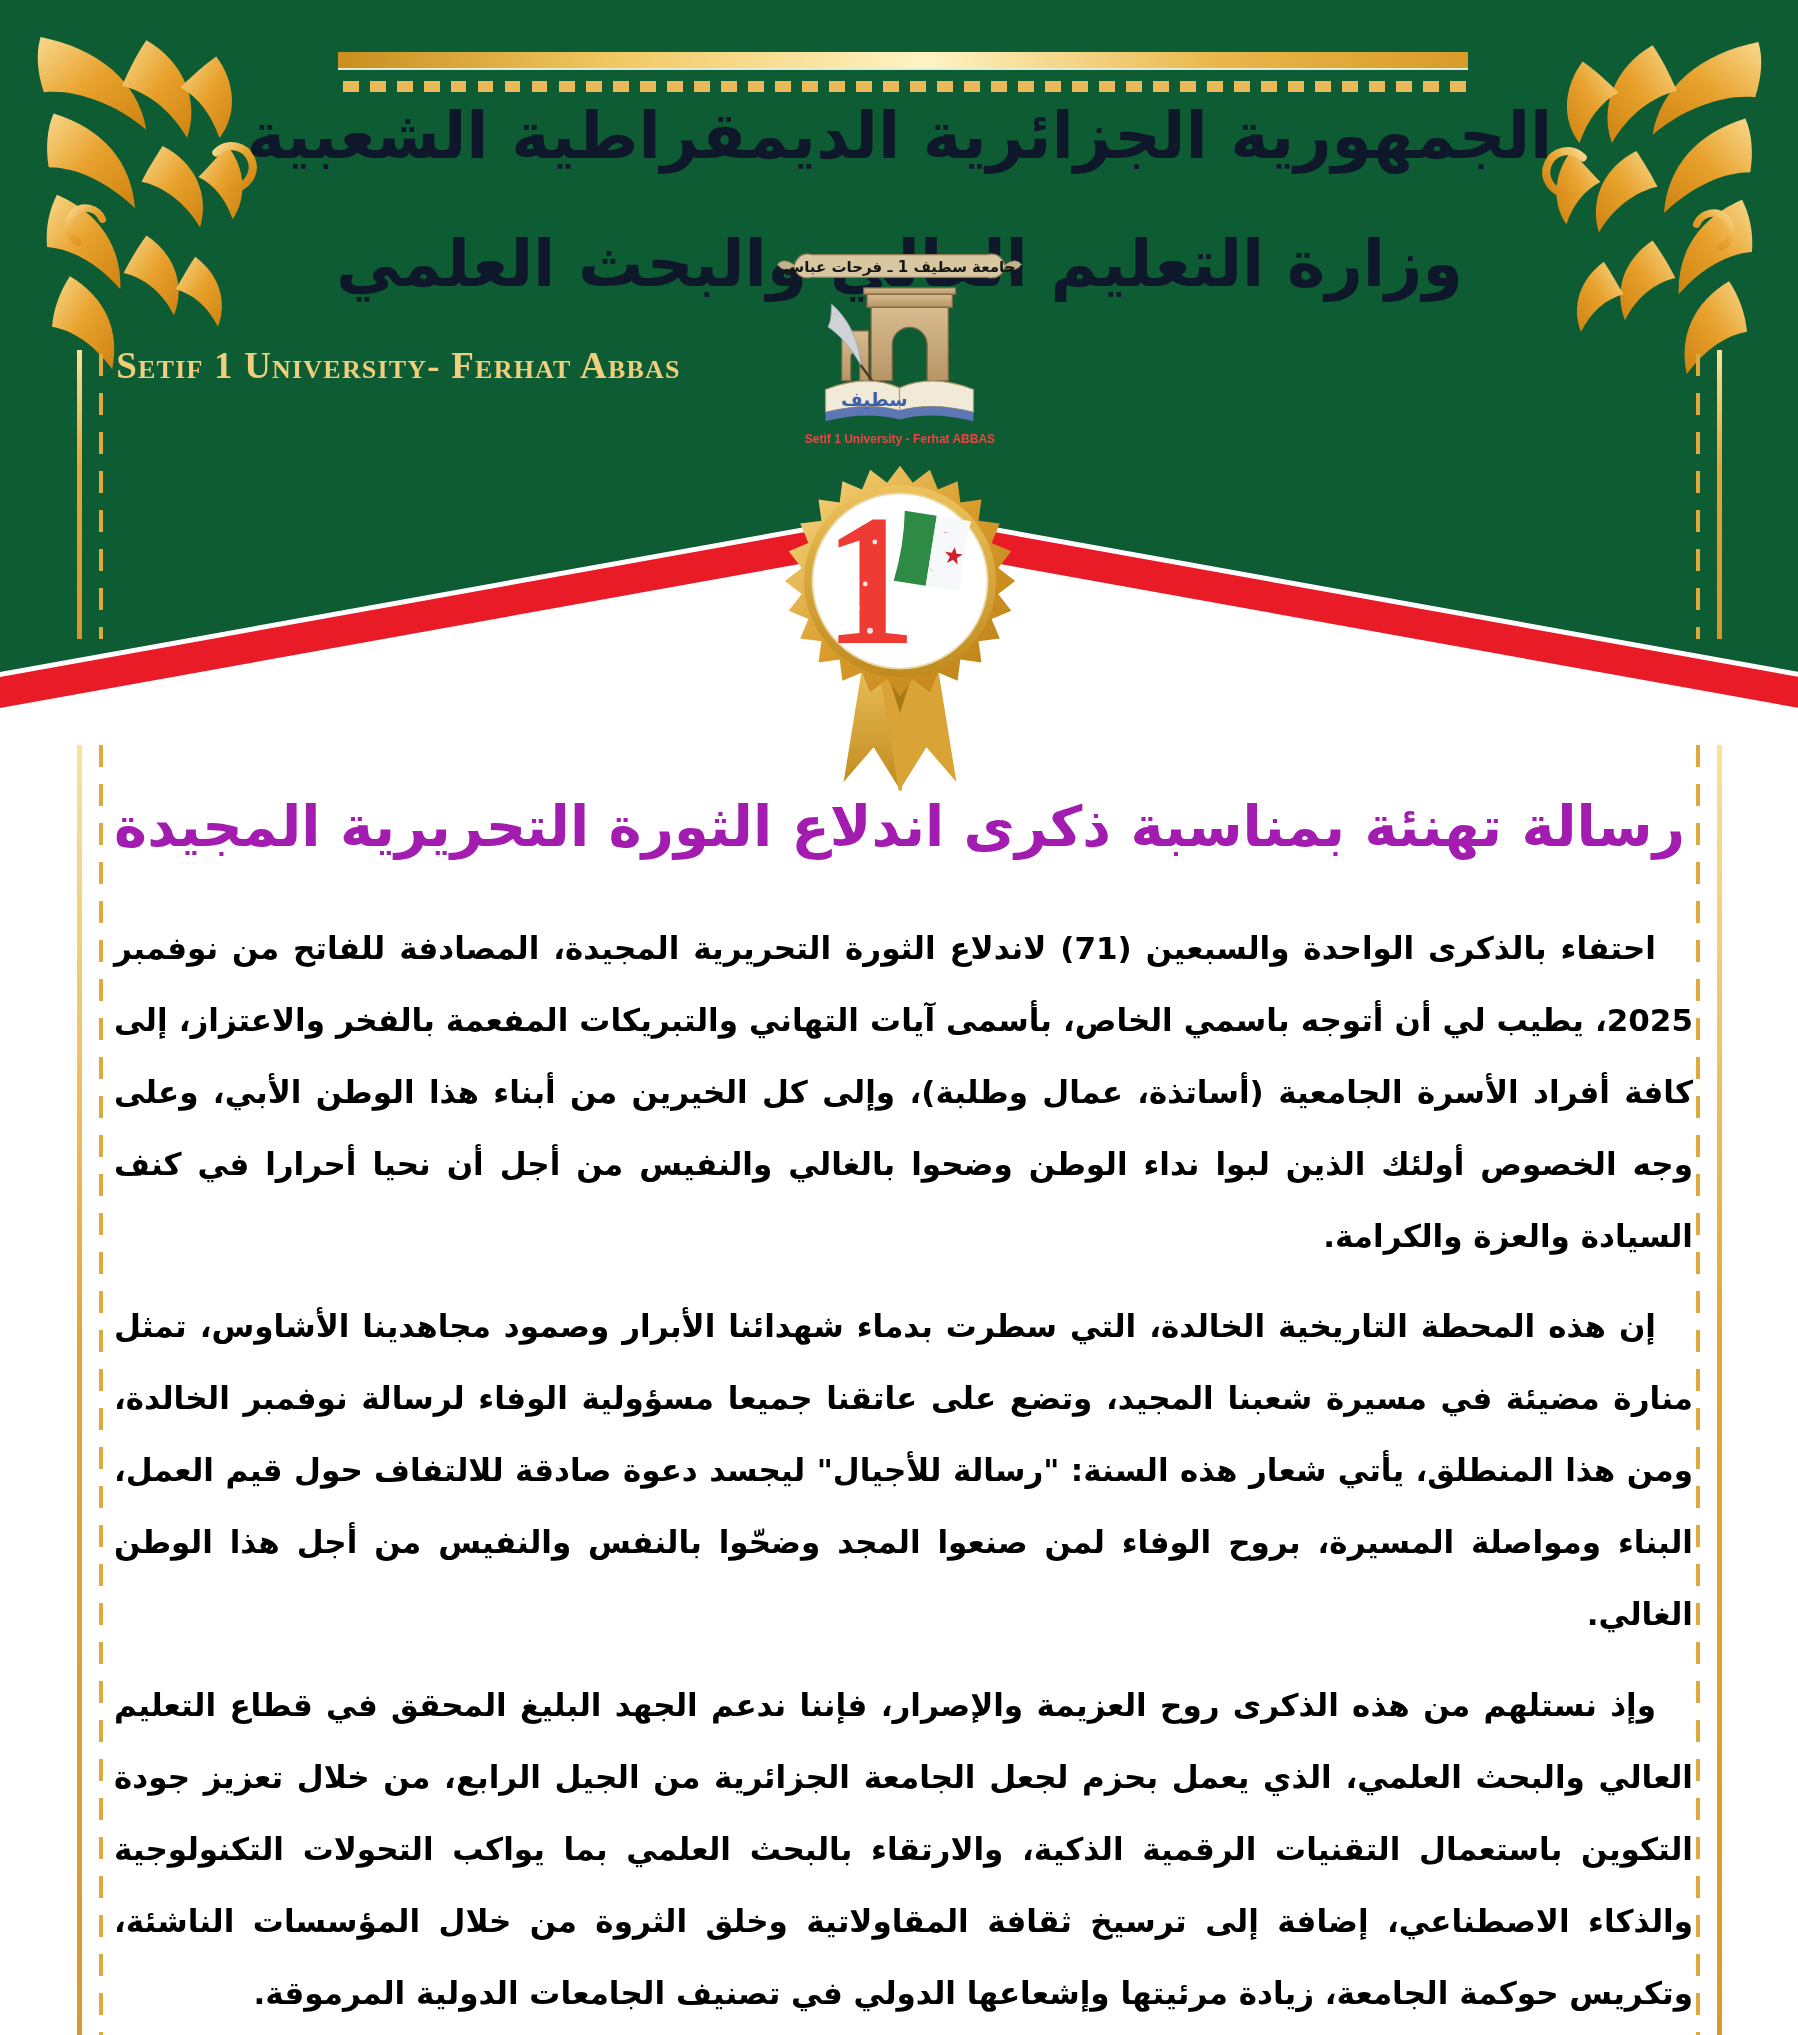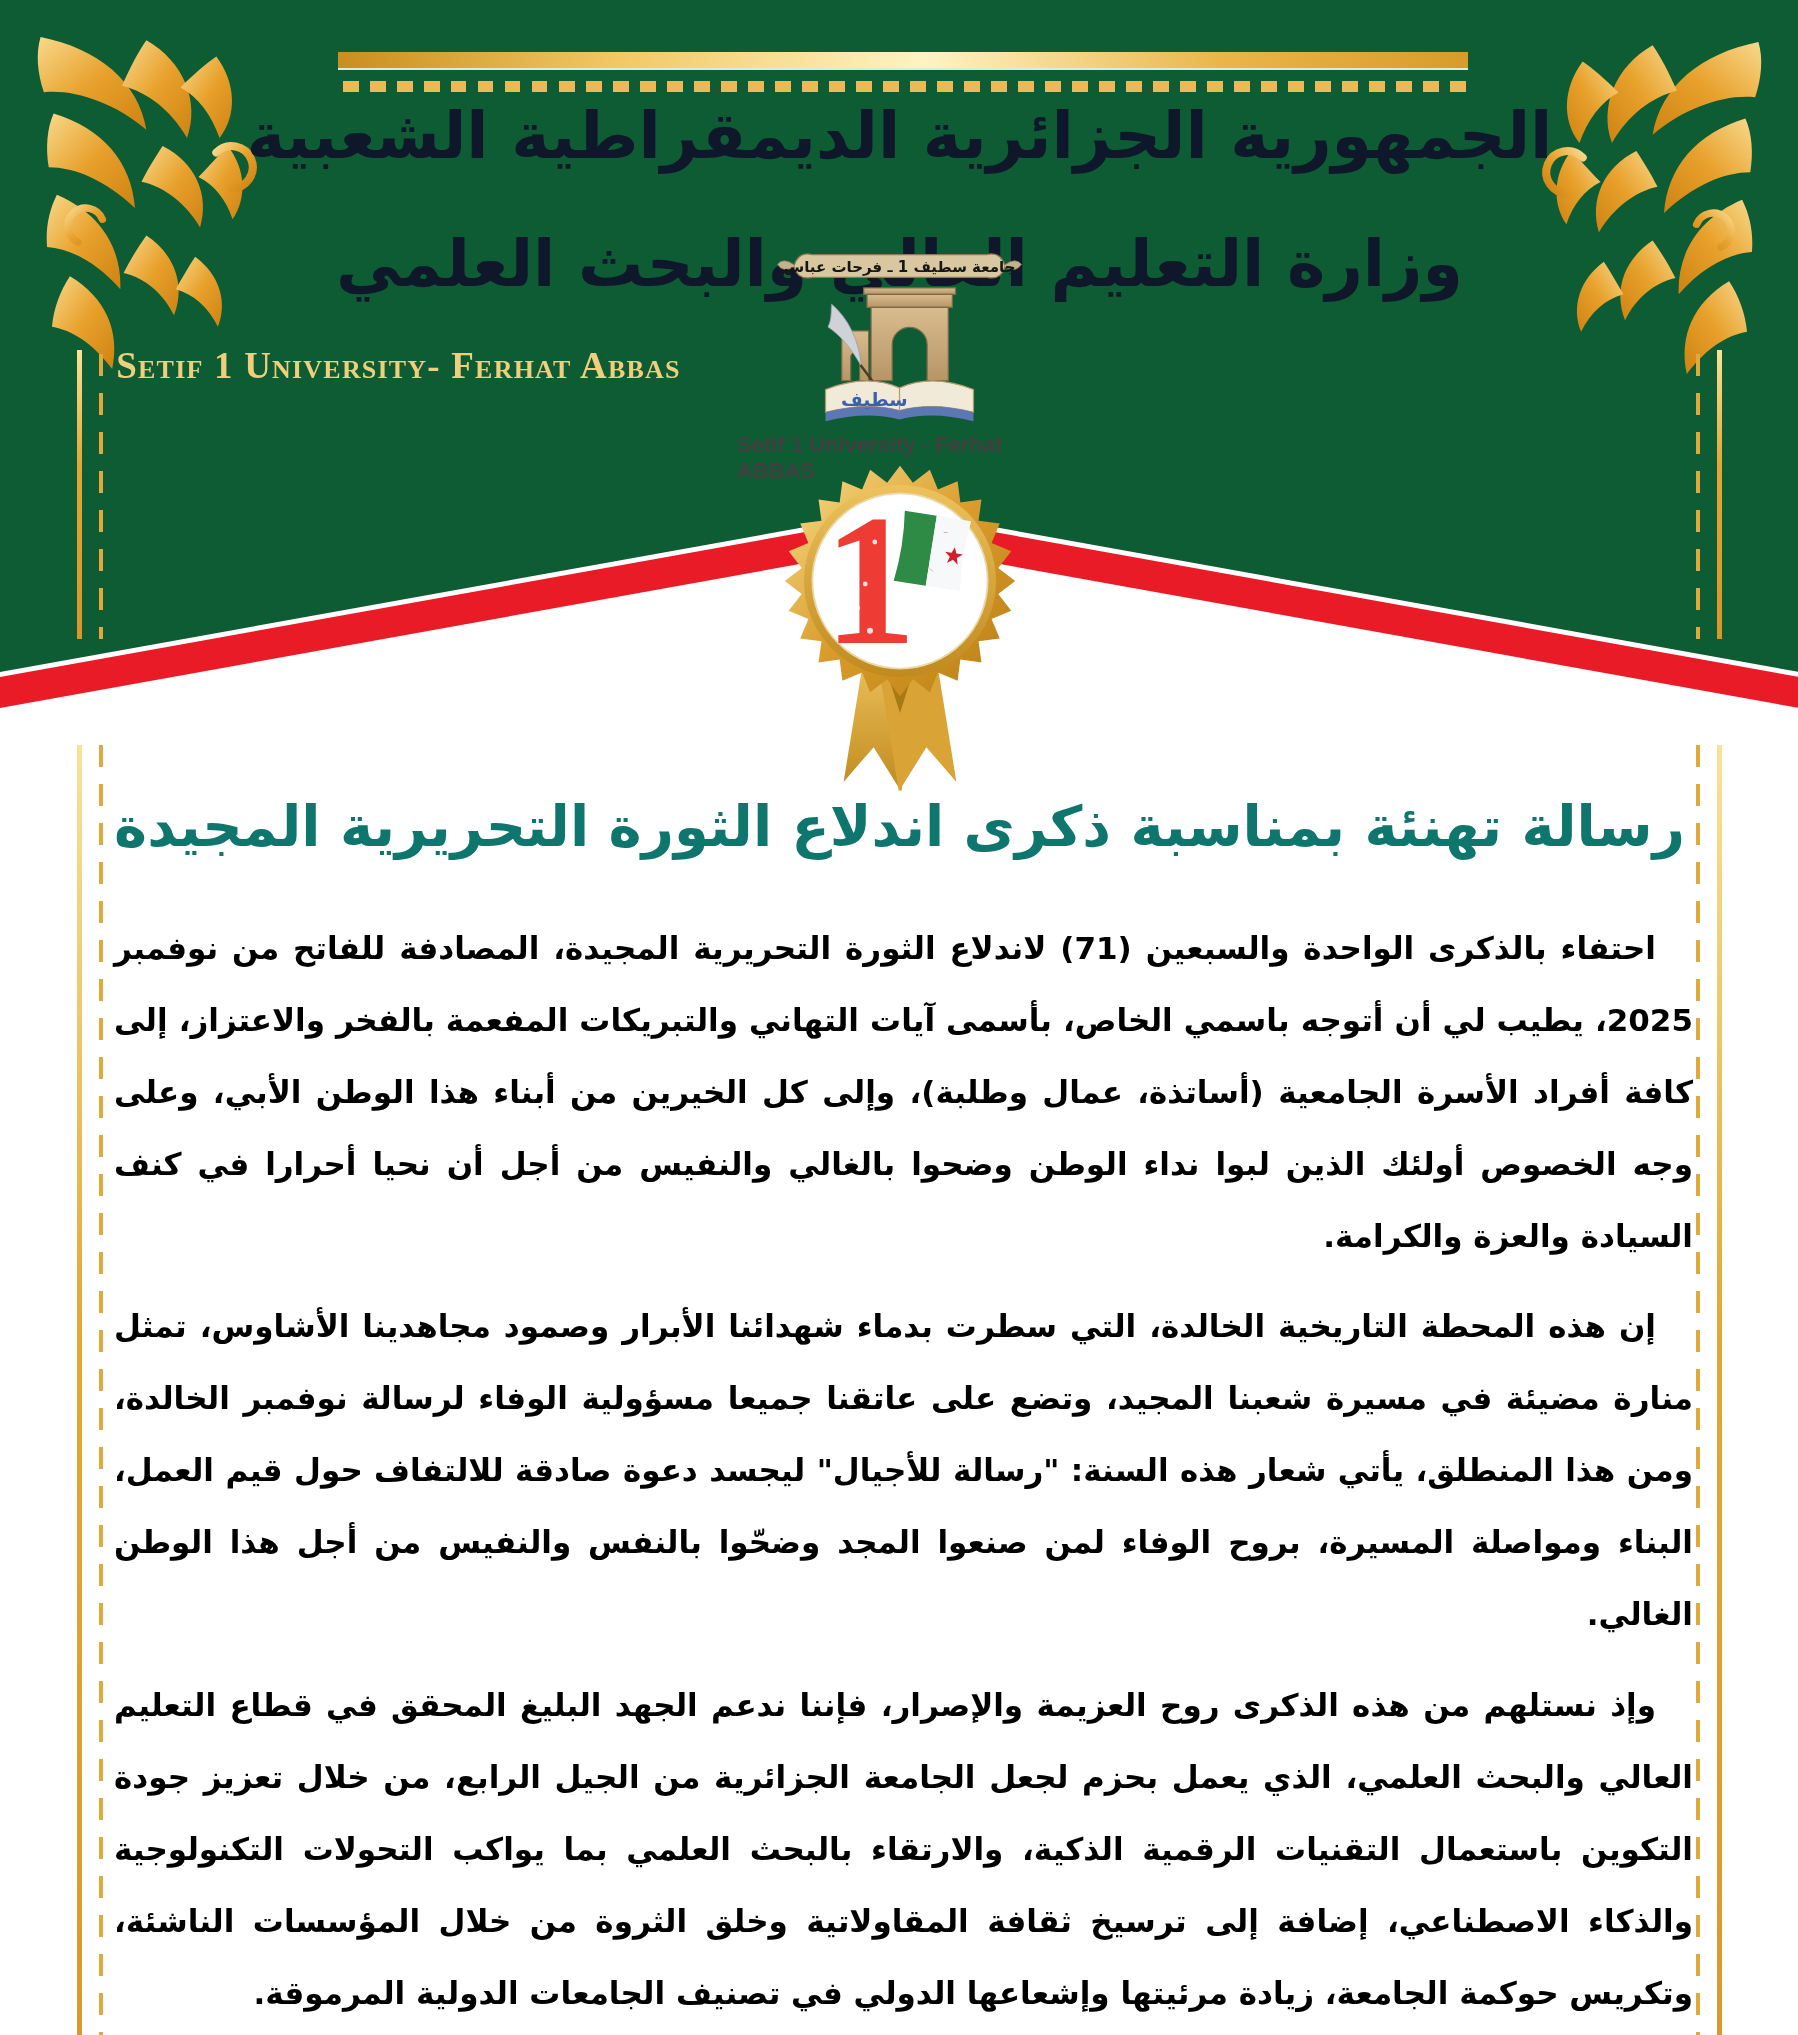--- a/index.html
+++ b/index.html
@@ -32,29 +32,29 @@
   .rep-line{top:98px;font-size:65px;}
   .min-line{top:226px;font-size:65px;}
   .uni-en{position:absolute;left:81px;top:344px;width:635px;z-index:4;text-align:center;
     font-family:"Liberation Serif",serif;font-variant:small-caps;letter-spacing:1.2px;
     font-size:37px;font-weight:bold;color:#f0cf7c;}
   .uni-ar{position:absolute;left:1054px;top:326px;width:676px;z-index:4;text-align:center;
     font-size:50px;font-weight:bold;color:#f3d07d;direction:rtl;}
 
   
   .emblem{position:absolute;left:745px;top:244px;width:309px;height:191px;z-index:4;}
-  .emblem-caption{position:absolute;left:737px;top:432px;width:326px;z-index:4;
-    font-size:22px;font-weight:bold;color:#404040;font-family:"Liberation Sans",sans-serif;}
+  .emblem-caption{position:absolute;left:737px;top:432px;width:326px;z-index:4;text-align:center;
+    font-size:12px;font-weight:bold;color:#ef4444;font-family:"Liberation Sans",sans-serif;}
 
   
   .medal{position:absolute;left:780px;top:458px;width:240px;height:342px;z-index:6;}
 
   
   .letter-title{position:absolute;left:0;top:794px;width:1799px;z-index:4;text-align:center;
-    font-size:56px;font-weight:bold;color:#0f766e;direction:rtl;white-space:nowrap;}
+    font-size:56px;font-weight:bold;color:#a21caf;direction:rtl;white-space:nowrap;}
   .letter-body{position:absolute;left:114px;top:912px;width:1579px;z-index:4;direction:rtl;
     color:#000;font-weight:bold;font-size:31px;line-height:72px;text-align:justify;}
   .letter-body p{margin:0 0 18.3px 0;text-indent:37px;}
 
   
   .orn{position:absolute;z-index:3;}
   .orn.tl{left:24.4px;top:24.4px;width:261px;height:358px;}
   .orn.tr{left:1514px;top:28.5px;width:261px;height:358px;transform:scaleX(-1);}
   .hidden-defs{position:absolute;width:0;height:0;overflow:hidden;}
 </style>

